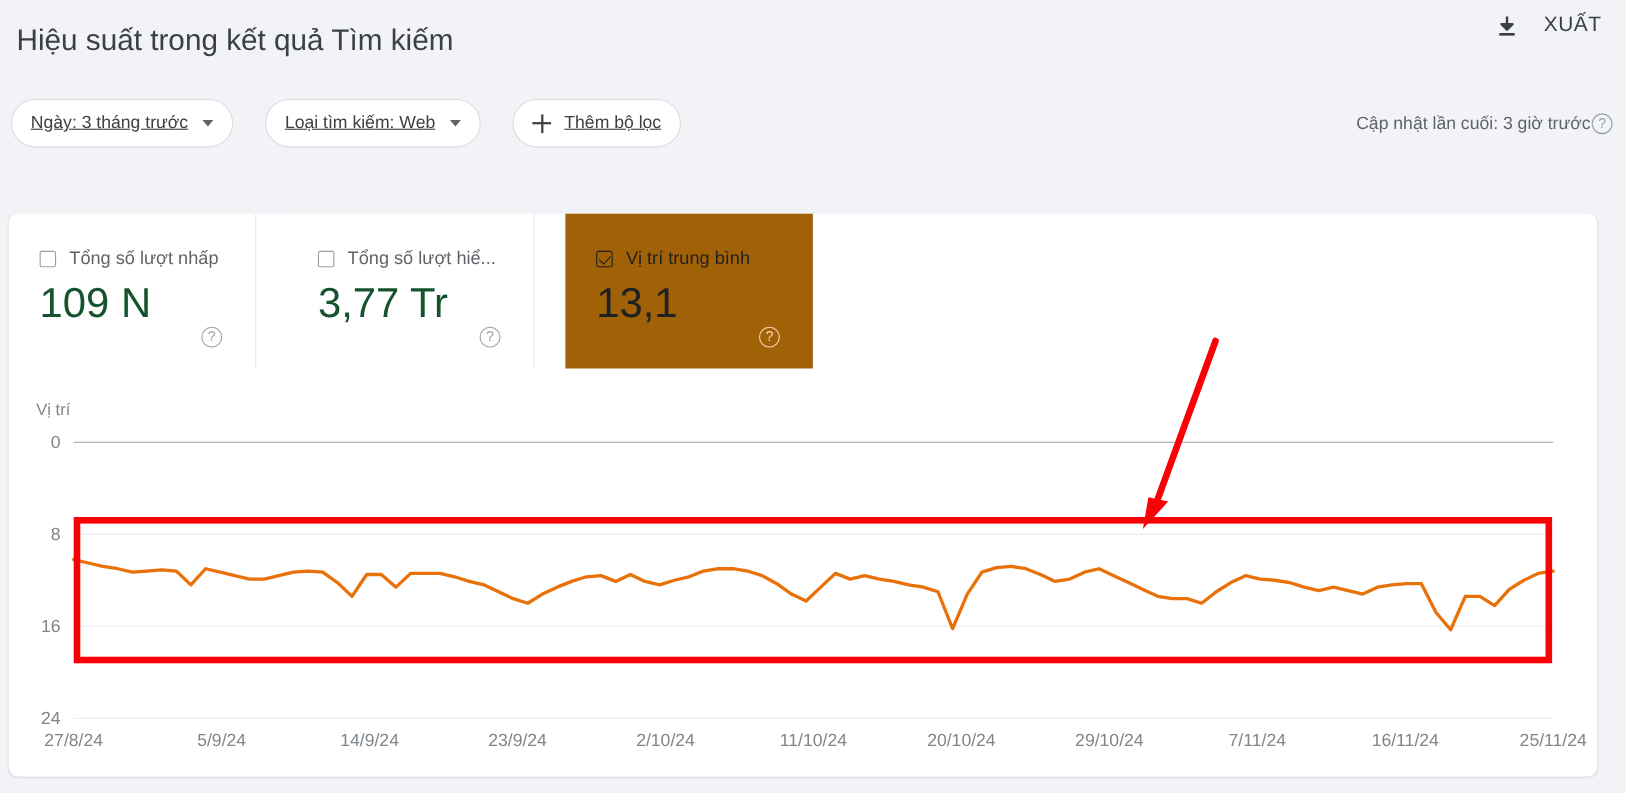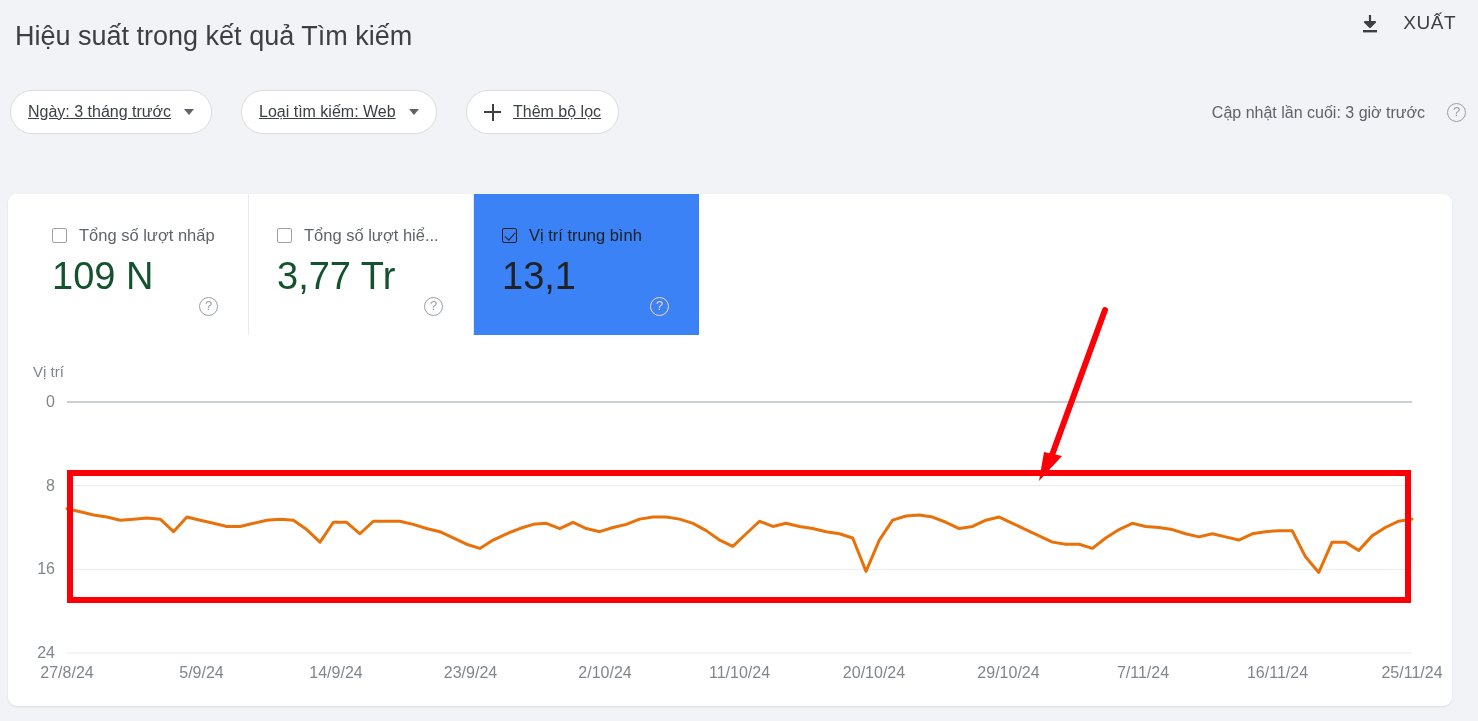--- a/index.html
+++ b/index.html
@@ -60,21 +60,21 @@
     content:"";position:absolute;background:#3c4043;
   }
   .chip-plus:before{left:0;top:7.5px;width:17px;height:2px;}
   .chip-plus:after{top:0;left:7.5px;height:17px;width:2px;}
   #chip-date{left:10px;}
   #chip-type{left:241px;}
   #chip-add{left:466px;}
 
   .updated{
     position:absolute;right:12px;top:103px;
-    display:flex;align-items:center;gap:22px;
+    display:flex;align-items:center;gap:1px;
     font-size:16px;color:#5f6368;white-space:nowrap;
   }
 
   
   .help{
     display:inline-block;width:19px;height:19px;border-radius:50%;
     border:1.6px solid #9aa0a6;position:relative;box-sizing:border-box;
     cursor:pointer;flex:0 0 auto;
   }
   .help:after{
@@ -87,27 +87,27 @@
 
   
   .panel{
     position:absolute;left:8px;top:194px;width:1444px;height:512px;
     background:#fff;border-radius:9px 9px 9px 9px;
     box-shadow:0 1px 2px rgba(60,64,67,.12);
     overflow:hidden;
   }
 
   
-  .cards{position:absolute;left:16px;top:0;height:141px;display:flex;}
+  .cards{position:absolute;left:0;top:0;height:141px;display:flex;gap:28px;}
   .card{
     position:relative;width:225px;height:141px;box-sizing:border-box;
     padding:32px 0 0 28px;cursor:pointer;background:#fff;
     border-right:1px solid #e8eaed;
   }
-  .card.active{background:#3b82f6;border-right:none;}
+  .card.active{background:#a16207;border-right:none;}
   .card-top{display:flex;align-items:center;gap:12px;}
   .cb{
     width:15px;height:15px;box-sizing:border-box;flex:0 0 auto;
     border:1.6px solid #9aa0a6;border-radius:2px;position:relative;
   }
   .card.active .cb{border-color:#1f1f1f;}
   .card.active .cb:after{
     content:"";position:absolute;left:3.5px;top:0.5px;
     width:5px;height:9px;border:solid #1f1f1f;
     border-width:0 1.8px 1.8px 0;transform:rotate(42deg);

